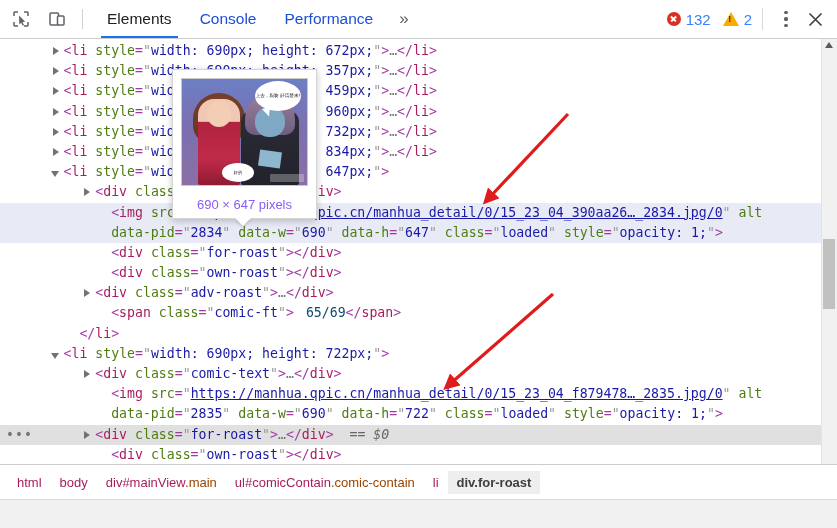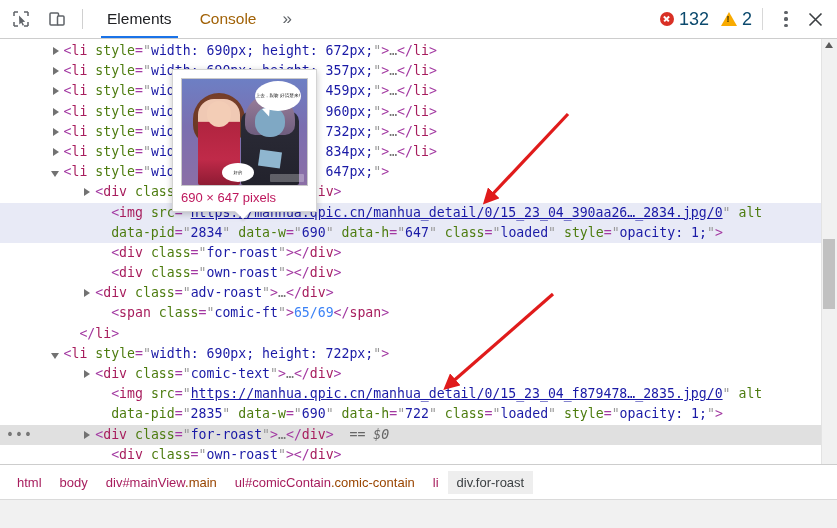--- a/index.html
+++ b/index.html
@@ -23,29 +23,29 @@
   .tb-icon{
     width:30px;height:30px;margin-left:6px;
     display:flex;align-items:center;justify-content:center;
     color:#5f6368;flex:0 0 auto;
   }
   .tb-icon svg{display:block;}
   .tb-sep{width:1px;height:20px;background:#d0d0d0;margin:0 10px;flex:0 0 auto;}
   .tabs{display:flex;align-items:stretch;height:38px;flex:0 0 auto;}
   .tab{
     display:flex;align-items:center;padding:0 14px;height:38px;
-    font-size:15.5px;color:#a16207;position:relative;white-space:nowrap;
+    font-size:15.5px;color:#1d4ed8;position:relative;white-space:nowrap;
   }
   .tab.active{color:#202124;}
   .tab.active:after{
     content:"";position:absolute;left:8px;right:8px;bottom:0;height:2px;background:#1a73e8;
   }
   .tab.more{font-size:17px;padding:0 12px;color:#5f6368;}
   .tb-right{margin-left:auto;display:flex;align-items:center;padding-right:6px;}
-  .counter{display:flex;align-items:center;font-size:18px;color:#0c4a6e;}
+  .counter{display:flex;align-items:center;font-size:15px;color:#3b82f6;}
   .err-dot{
     width:14px;height:14px;border-radius:50%;background:#d93025;
     display:inline-flex;align-items:center;justify-content:center;
     margin-right:5px;
   }
   .err-dot:before{
     content:"";position:absolute;width:7px;height:1.6px;background:#fff;
     transform:rotate(45deg);
   }
   .err-dot:after{
@@ -100,21 +100,21 @@
   .dots{
     position:absolute;left:6px;top:0;color:#777;letter-spacing:1px;font-size:13.2px;
   }
   
   .p{color:#a238a1;}            
   .t{color:#a71d5d;}           
   .a{color:#4d7c0f;}            
   .v{color:#1a1aa6;}
   .lnk{color:#1a1aa6;text-decoration:underline;}
   .q{color:#999;}               
-  .txt{color:#3b82f6;}             
+  .txt{color:#0c4a6e;margin-left:12px;}             
   .el{color:#777;}              
   .dollar{color:#666;font-style:italic;}
 
   
   .vscroll{
     position:absolute;right:0;top:0;bottom:0;width:15px;background:#f1f1f1;
     border-left:1px solid #e3e3e3;
   }
   .vscroll .up{
     position:absolute;top:3px;left:3px;width:0;height:0;
@@ -182,41 +182,41 @@
   .bubble2{
     position:absolute;left:40px;bottom:3px;width:32px;height:19px;background:#fff;border-radius:50%;
     display:flex;align-items:center;justify-content:center;
   }
   .bubble2 span{font-size:4.4px;color:#222;}
   .wmark{
     position:absolute;right:3px;bottom:3px;width:34px;height:8px;
     background:rgba(255,255,255,.28);border-radius:1px;
   }
   .preview-cap{
-    margin-top:4px;font-size:13px;color:#be185d;
+    margin-top:11px;text-align:center;font-size:13px;color:#8b5cf6;
     font-family:"Liberation Sans",sans-serif;
   }
   .preview .tail{
     position:absolute;left:62px;bottom:-8px;width:0;height:0;
     border-left:8px solid transparent;border-right:8px solid transparent;
     border-top:8px solid #fff;filter:drop-shadow(0 2px 1px rgba(0,0,0,.13));
   }
 
   
   .arrows{position:absolute;left:0;top:0;width:837px;height:528px;pointer-events:none;z-index:40;}
 
   
   .crumbs{
     flex:0 0 34px;height:34px;display:flex;align-items:center;
     border-top:1px solid #cdcdcd;background:#fff;padding-left:8px;
     font-size:13px;
   }
   .crumb{padding:4px 9px;color:#a71d5d;white-space:nowrap;}
   .crumb .cls{color:#994500;margin-top:48px;}
-  .crumb.active{background:#eeeeee;color:#3c4043;}
+  .crumb.active{background:#eeeeee;color:#3c4043;font-weight:bold;}
   .statusbar{flex:0 0 28px;background:#f1f1f1;border-top:1px solid #dadada;}
 </style>
 </head>
 <body>
 
 <div class="devtools">
 
   <div class="toolbar">
     <div class="tb-icon">
       <svg width="18" height="18" viewBox="0 0 18 18">
@@ -231,20 +231,23 @@
       </svg>
     </div>
     <div class="tb-sep"></div>
 
     <div class="tabs">
       <div class="tab active">
           <span>Elements</span>
         </div>
       <div class="tab">
           <span>Console</span>
+        </div>
+      <div class="tab">
+          <span>Performance</span>
         </div>
       <div class="tab more">»</div>
     </div>
 
     <div class="tb-right">
       <div class="counter">
         <span class="err-dot"></span>
         <span>132</span>
         <span class="warn-tri"></span>
         <span>2</span>

